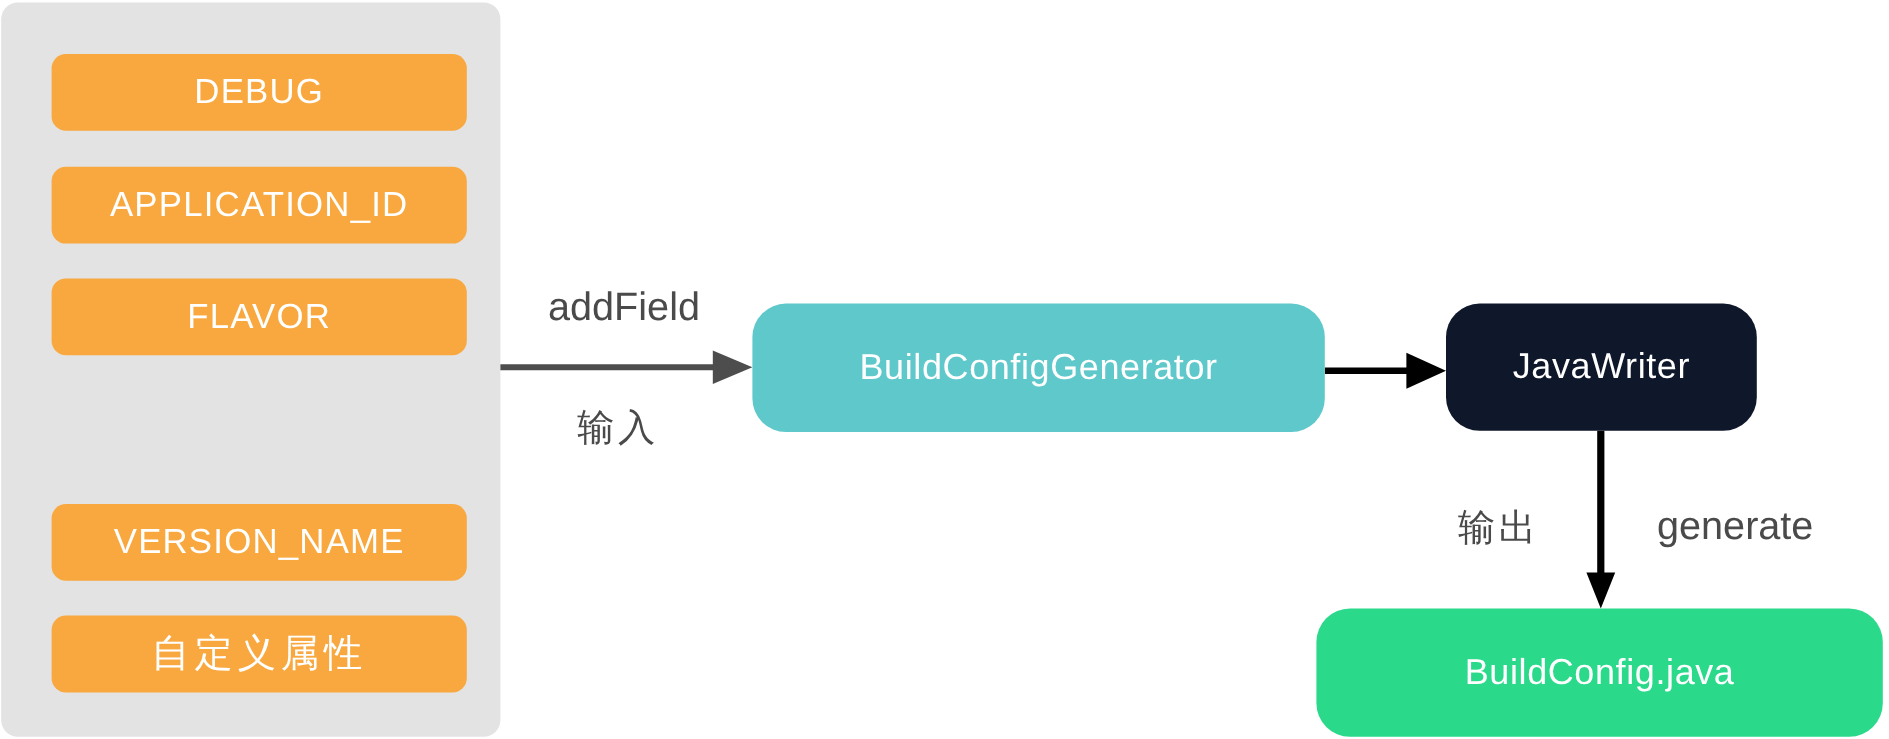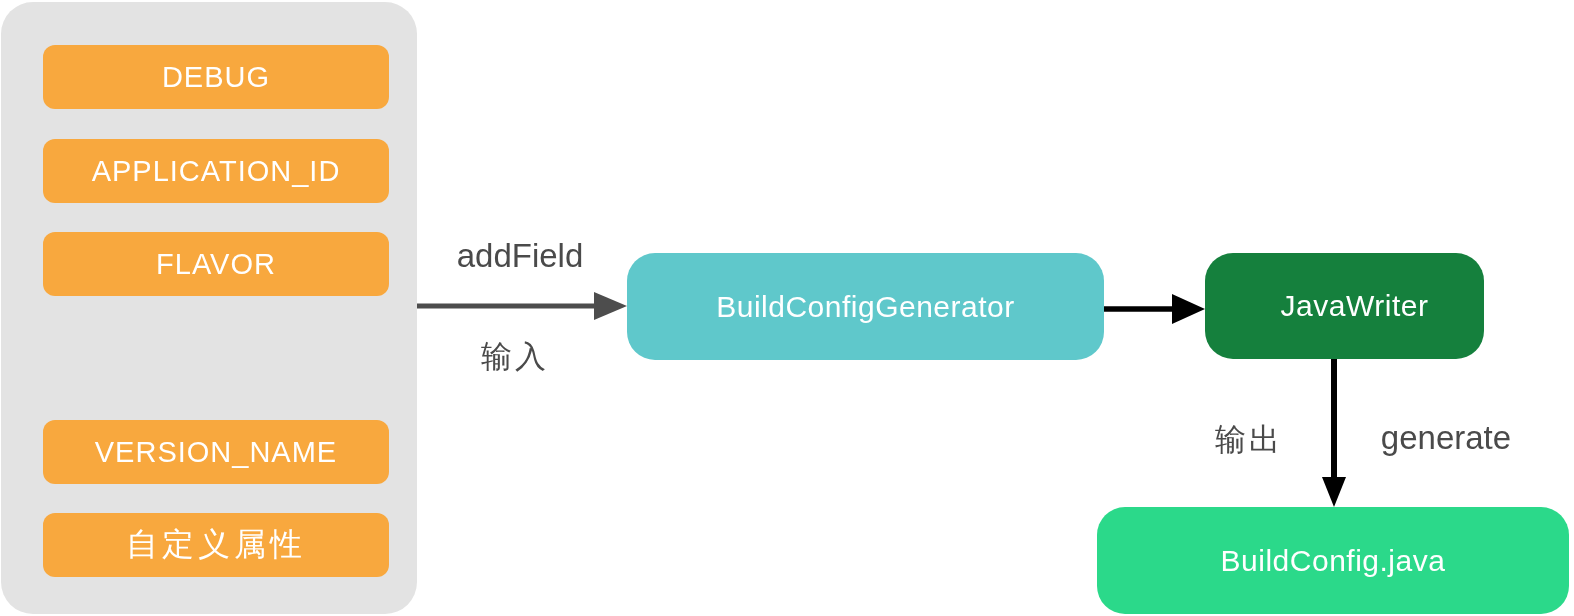--- a/index.html
+++ b/index.html
@@ -15,21 +15,21 @@
     font-family: "Liberation Sans", sans-serif;
     overflow: hidden;
   }
   .panel {
     position: absolute;
     left: 1px;
     top: 2px;
     width: 416px;
     height: 612px;
     background: #E3E3E3;
-    border-radius: 32px;
+    border-radius: 14px;
   }
   .field {
     position: absolute;
     left: 42px;
     width: 346px;
     height: 64px;
     background: #F8A83E;
     border-radius: 12px;
     color: #FFFFFF;
     font-size: 29px;
@@ -61,22 +61,21 @@
     top: 253px;
     width: 477px;
     height: 107px;
     background: #5FC8CB;
   }
   .node.writer {
     left: 1205px;
     top: 253px;
     width: 259px;
     height: 106px;
-    background: #15803d;
-    padding-left: 20px;
+    background: #0f172a;
   }
   .node.output {
     left: 1097px;
     top: 507px;
     width: 472px;
     height: 107px;
     background: #2BD98A;
   }
   .edge-label {
     position: absolute;

